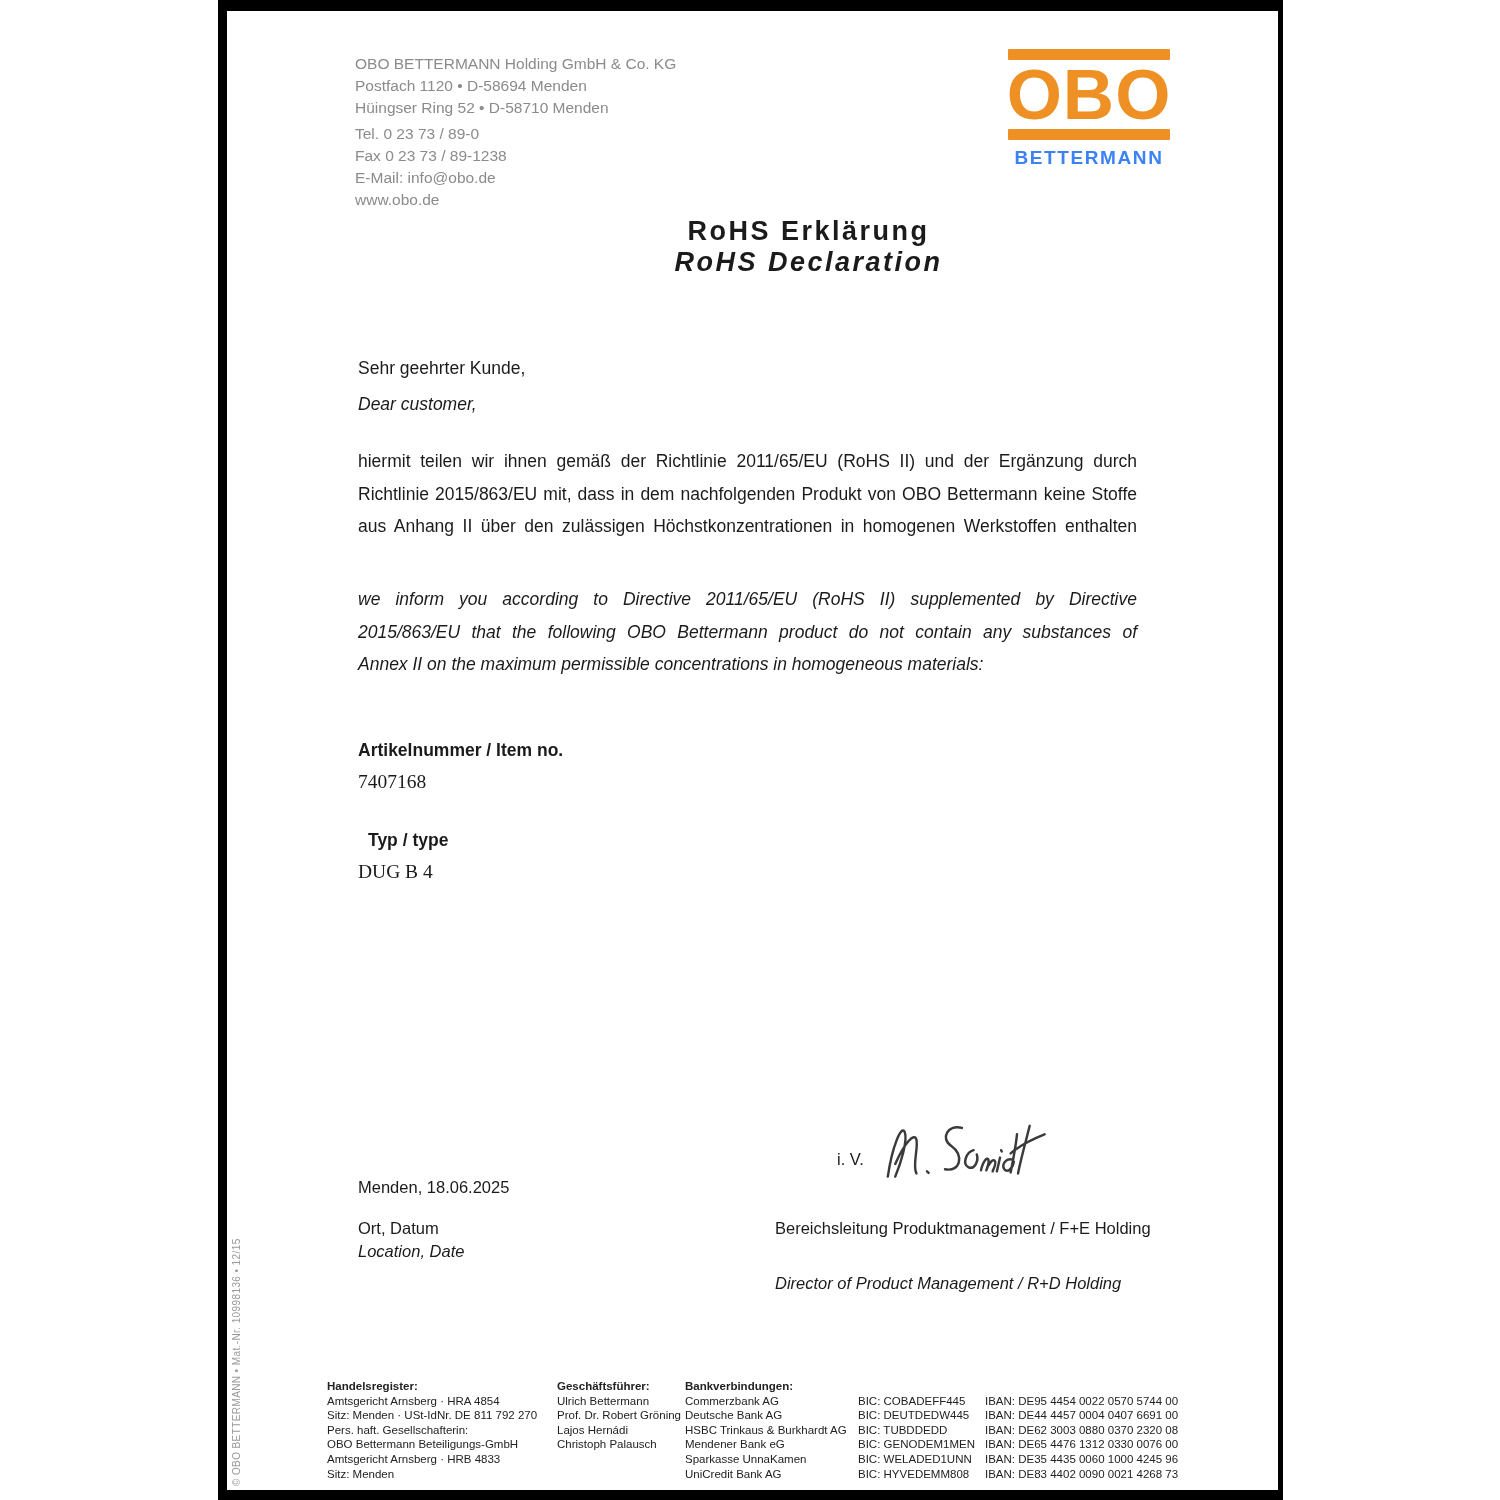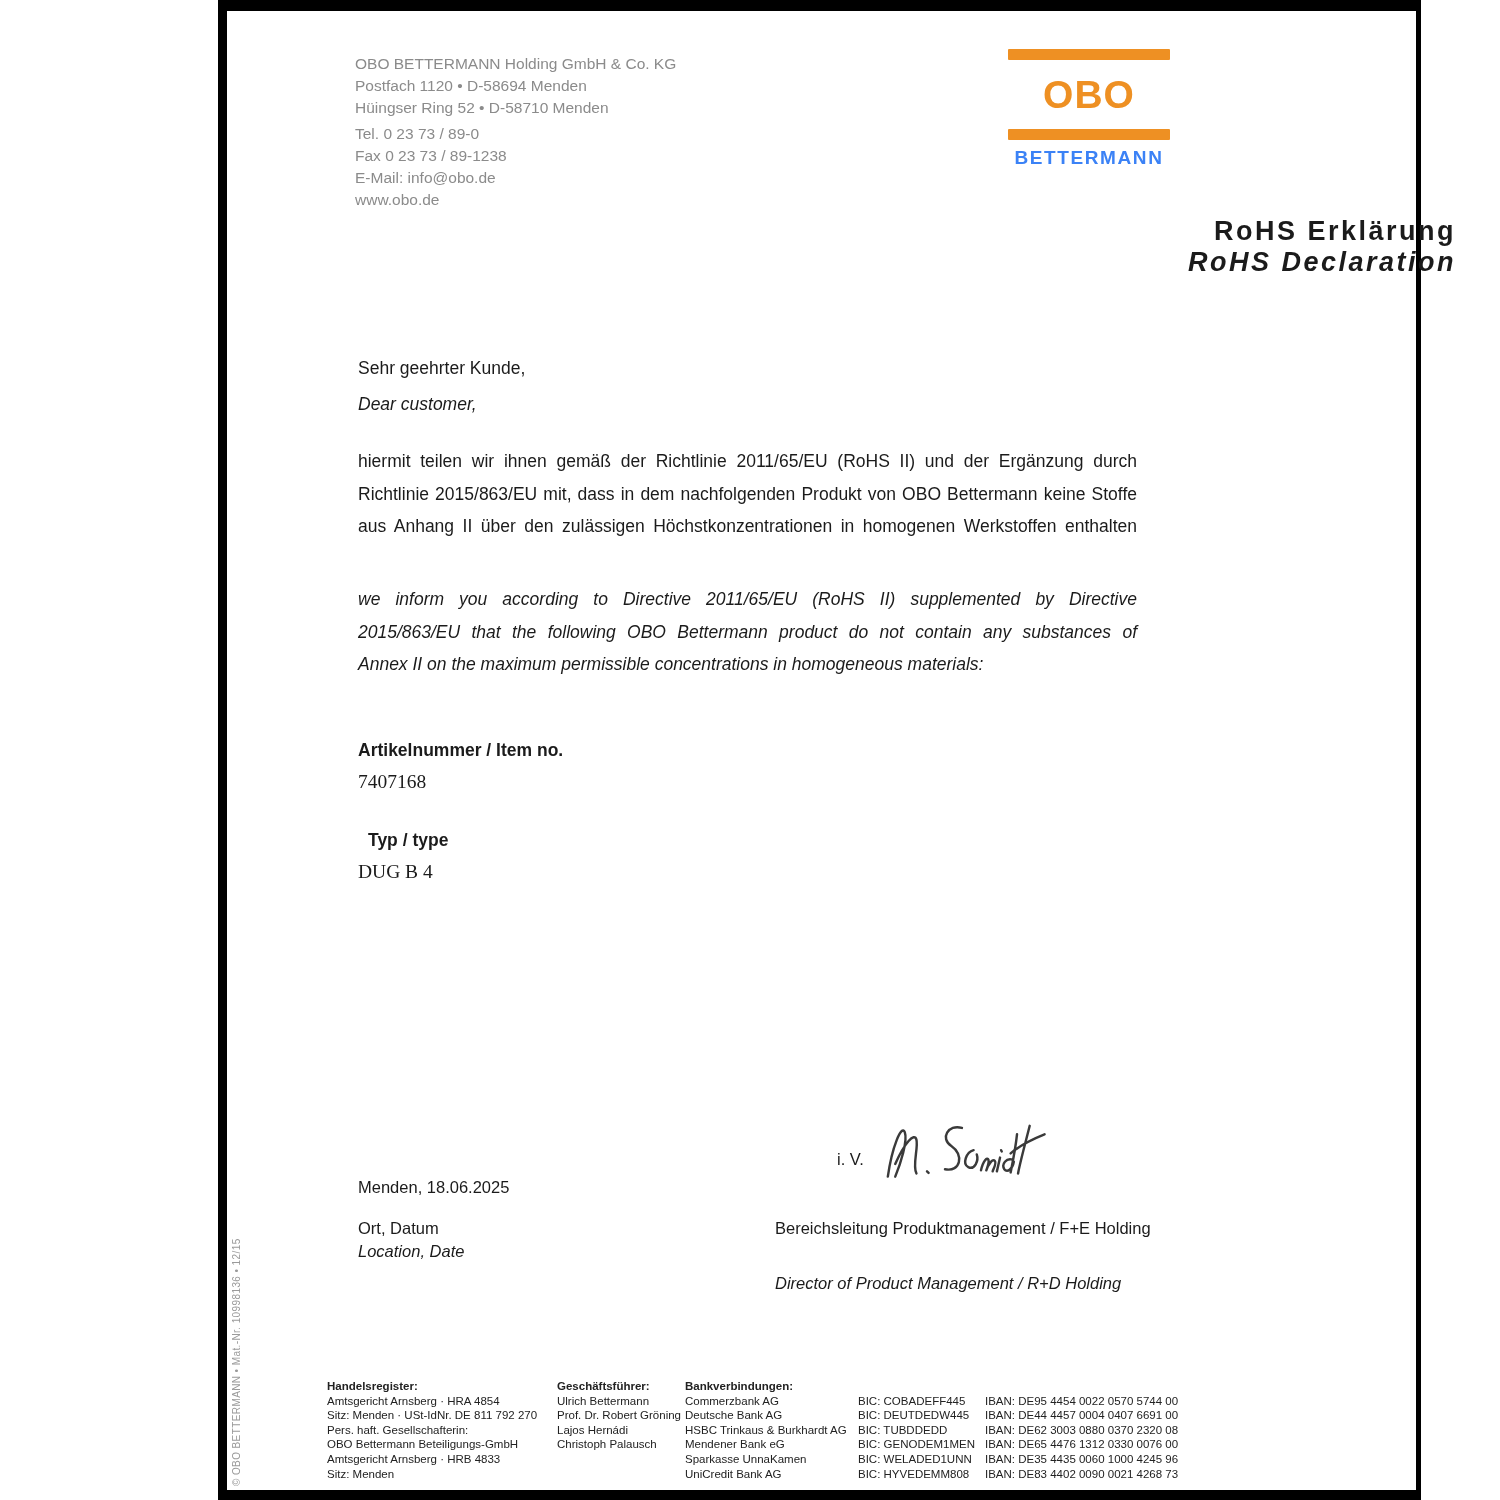--- a/index.html
+++ b/index.html
@@ -2,45 +2,45 @@
 <html style="--obo-orange: #EE9023;"><head>
 <meta charset="utf-8">
 <style>
   html,body{margin:0;padding:0;}
   body{
     width:1500px;height:1500px;position:relative;background:#ffffff;
     font-family:"Liberation Sans",sans-serif;color:#1b1b1b;
     -webkit-font-smoothing:antialiased;
   }
   .page{
-    position:absolute;left:218px;top:0;width:1203px;height:1500px;
+    position:absolute;left:218px;top:0;width:1065px;height:1500px;
     box-sizing:border-box;background:#ffffff;
     border-style:solid;border-color:#000;
     border-width:11px 5px 10px 9px;
   }
   .abs{position:absolute;}
 
   
   .sender{left:128px;color:#8b8b8b;font-size:15.5px;line-height:22px;}
   .sender-1{top:42px;}
   .sender-2{top:112px;}
 
   
   .logo{left:779px;top:38px;width:166px;text-align:center;}
   .logo-bar{height:11px;background:var(--obo-orange);border-radius:1px;margin:0 2px;}
   .logo-word{
-    font-size:39px;font-weight:800;line-height:66px;letter-spacing:1px;
+    font-size:71px;font-weight:800;line-height:66px;letter-spacing:1px;
     color:var(--obo-orange);margin:2px 0 1px 0;
   }
   .logo-sub{
     font-size:19px;font-weight:bold;letter-spacing:1.6px;color:#3b82f6;margin-top:7px;
   }
 
   
-  .title{left:0;top:205px;width:100%;text-align:right;line-height:31px;padding-left:40px;}
+  .title{left:16px;top:205px;width:100%;text-align:center;line-height:31px;padding-left:40px;}
   .title-de{font-size:27px;font-weight:bold;letter-spacing:2.5px;}
   .title-en{font-size:27px;font-weight:bold;font-style:italic;letter-spacing:2.5px;}
 
   
   .sal-de{left:131px;top:347px;font-size:17.5px;}
   .sal-en{left:131px;top:383px;font-size:17.5px;font-style:italic;}
   .para{left:131px;width:779px;font-size:17.5px;line-height:32.5px;}
   .para-de{top:434px;}
   .para-en{top:572px;font-style:italic;}
   .jline{text-align:justify;text-align-last:justify;}

